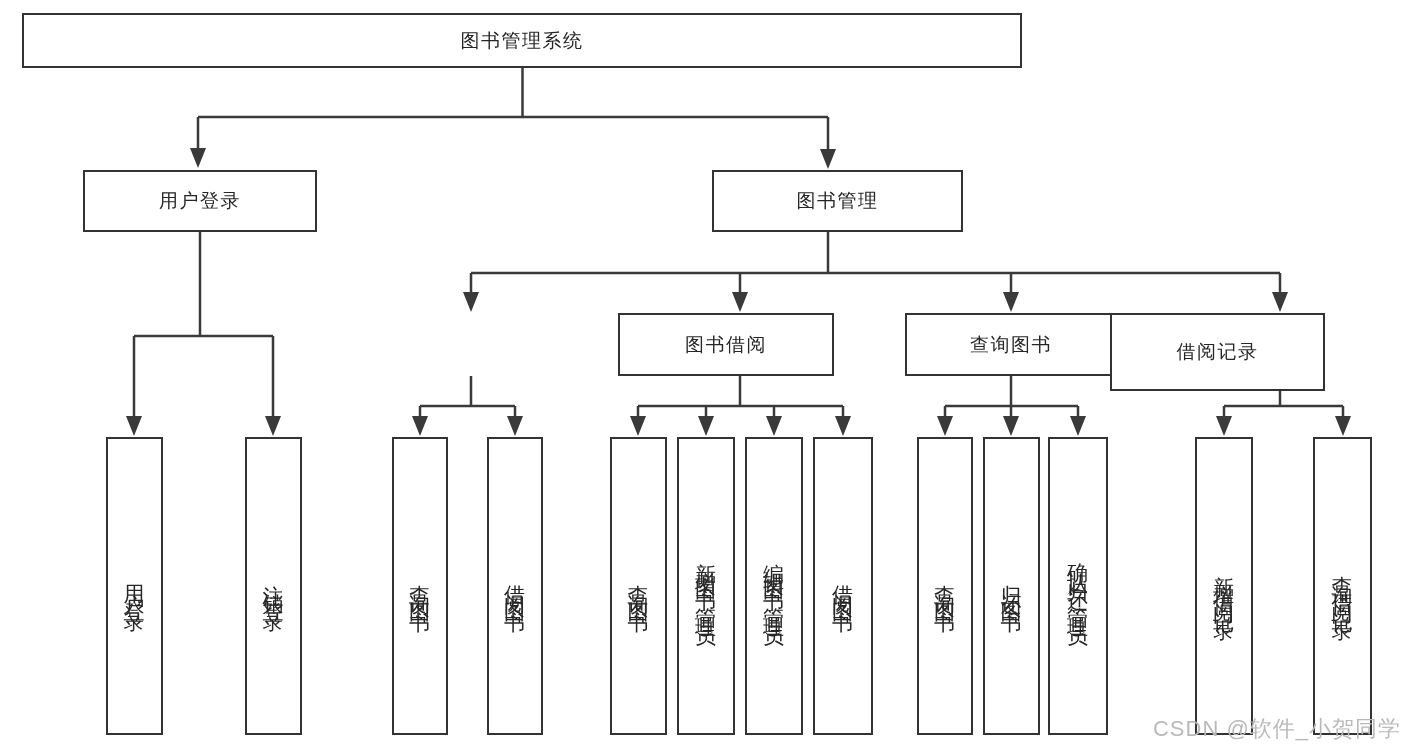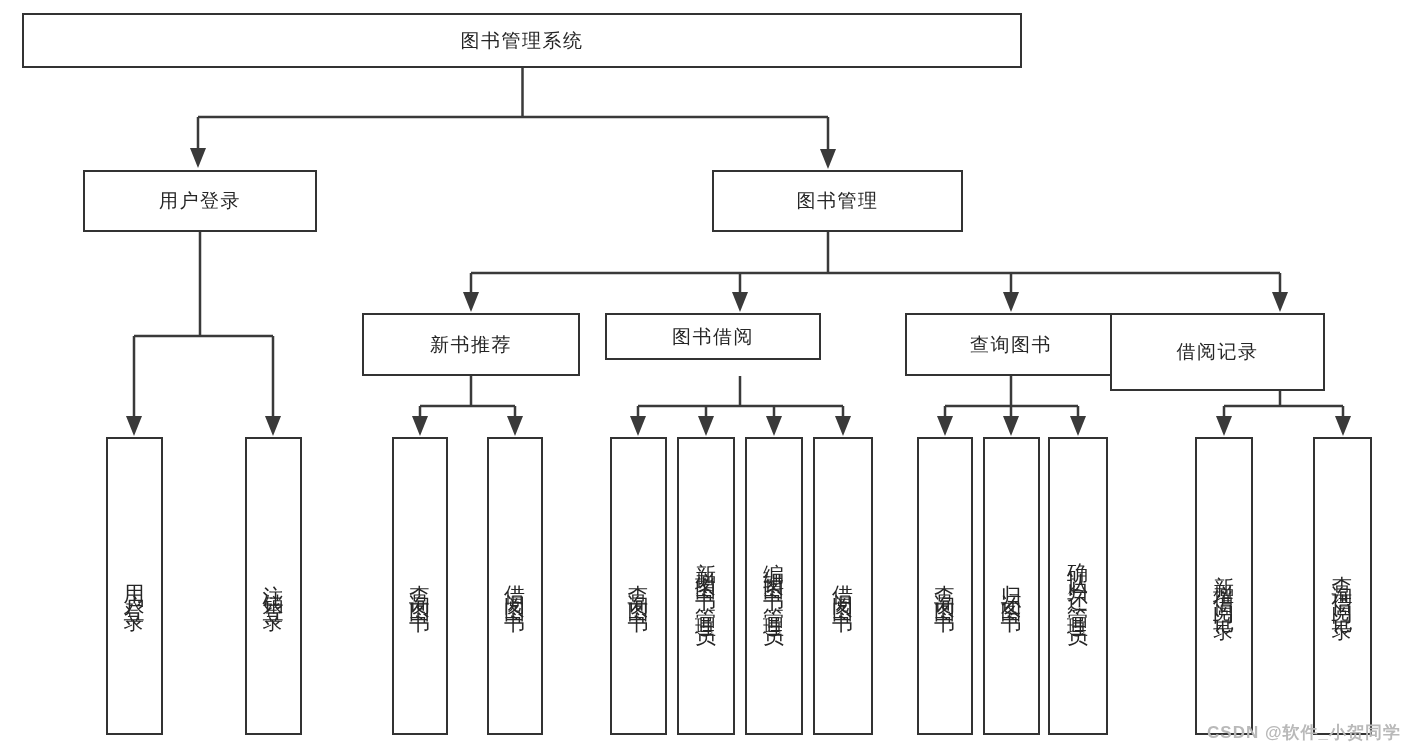--- a/index.html
+++ b/index.html
@@ -26,25 +26,24 @@
   .node.v {
     writing-mode:vertical-rl;
     text-orientation:mixed;
     font-size:21px;
     letter-spacing:9px;
     line-height:1;
   }
   .watermark {
     position:absolute;
     right:4px; bottom:3px;
-    font-size:17px;
+    font-size:22px;
     color:#b9b9b9;
     letter-spacing:1px;
     white-space:nowrap;
-    font-weight:bold;
   }
 </style>
 </head>
 <body>
 
 <div class="canvas">
 
   <svg class="wires" viewBox="0 0 1405 747" xmlns="http://www.w3.org/2000/svg">
     <g stroke="#3a3a3a" stroke-width="2.5" fill="none">
 
@@ -83,22 +82,21 @@
       <polygon points="1216,416 1232,416 1224,436"></polygon>
       <polygon points="1335,416 1351,416 1343,436"></polygon>
     </g>
   </svg>
 
   <div class="node h" style="left:22px; top:13px; width:1000px; height:55px">图书管理系统</div>
 
   <div class="node h" style="left:83px; top:170px; width:234px; height:62px">用户登录</div>
   <div class="node h" style="left:712px; top:170px; width:251px; height:62px">图书管理</div>
 
-  <div class="node h" style="left:362px; top:313px; width:218px; height:63px">新书推荐</div>
-  <div class="node h" style="left:605px; top:313px; width:216px; height:47px">图书借阅</div>
+  <div class="node h" style="left:618px; top:313px; width:216px; height:63px">图书借阅</div>
   <div class="node h" style="left:905px; top:313px; width:212px; height:63px">查询图书</div>
   <div class="node h" style="left:1110px; top:313px; width:215px; height:78px">借阅记录</div>
 
   <div class="node v" style="left:106px; top:437px; width:57px; height:298px">用户登录</div>
   <div class="node v" style="left:245px; top:437px; width:57px; height:298px">注销登录</div>
 
   <div class="node v" style="left:392px; top:437px; width:56px; height:298px">查询图书</div>
   <div class="node v" style="left:487px; top:437px; width:56px; height:298px">借阅图书</div>
 
   <div class="node v" style="left:610px; top:437px; width:57px; height:298px">查询图书</div>

